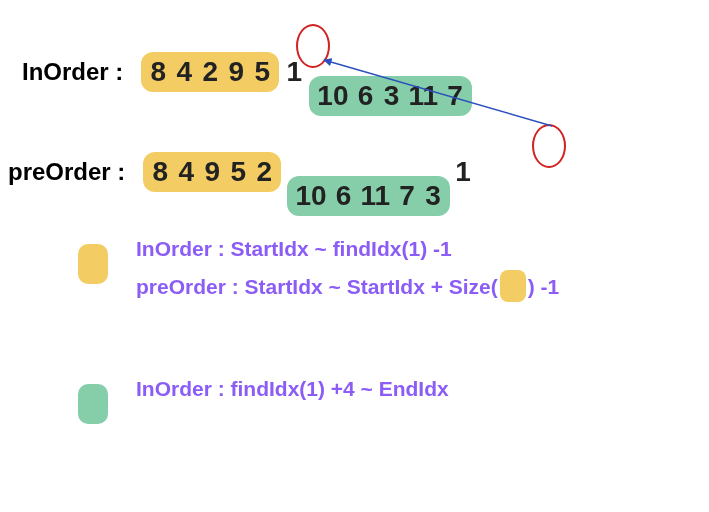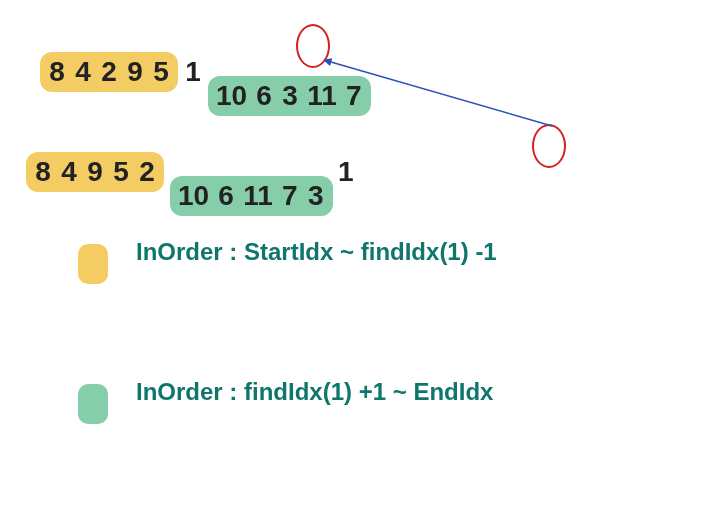--- a/index.html
+++ b/index.html
@@ -66,36 +66,37 @@
   }
   .swatch-inline {
     display: inline-block;
     width: 26px;
     height: 32px;
     border-radius: 8px;
     vertical-align: -8px;
     margin: 0 2px;
   }
   .legend-text {
-    font-size: 24px;
+    font-size: 21px;
     font-weight: 700;
-    color: #0f766e;
+    color: #8b5cf6;
     line-height: 1.8;
   }
   svg.arrow {
     position: absolute;
     top: 0; left: 0;
     width: 709px; height: 512px;
     pointer-events: none;
   }
 </style>
 </head>
 <body>
 
 <div class="row" style="top:28px; left:22px;">
+  <span class="label">InOrder :</span>
   <div class="seq">
     <div class="group yellow">
       <span class="num">8</span>
       <span class="num">4</span>
       <span class="num">2</span>
       <span class="num">9</span>
       <span class="num">5</span>
     </div>
     <span class="num" style="margin:0 6px;">1</span>
     <div class="group green">
@@ -103,20 +104,21 @@
       <span class="num">6</span>
       <span class="num">3</span>
       <span class="num">11</span>
       <span class="num">7</span>
     </div>
   </div>
 </div>
 <div class="circle" style="top:24px; left:296px;"></div>
 
 <div class="row" style="top:128px; left:8px;">
+  <span class="label">preOrder :</span>
   <div class="seq">
     <div class="group yellow">
       <span class="num">8</span>
       <span class="num">4</span>
       <span class="num">9</span>
       <span class="num">5</span>
       <span class="num">2</span>
     </div>
     <div class="group green" style="margin-left:6px;">
       <span class="num">10</span>
@@ -136,21 +138,24 @@
       <path d="M0,0 L10,5 L0,10 z" fill="#2a4fbf"></path>
     </marker>
   </defs>
   <line x1="552" y1="126" x2="324" y2="60" stroke="#2a4fbf" stroke-width="1.4" marker-end="url(#ah)"></line>
 </svg>
 
 <div class="legend-row" style="top:230px; left:78px;">
   <div class="swatch yellow"></div>
   <div class="legend-text">
     <div>InOrder : StartIdx ~ findIdx(1) -1</div>
+    <div>
+      <span>preOrder : StartIdx ~ StartIdx + Size(</span><span class="swatch-inline yellow"></span><span>) -1</span>
+    </div>
   </div>
 </div>
 
 <div class="legend-row" style="top:370px; left:78px;">
   <div class="swatch green"></div>
   <div class="legend-text">
-    <div>InOrder : findIdx(1) +1 ~ EndIdx</div>
+    <div>InOrder : findIdx(1) +4 ~ EndIdx</div>
   </div>
 </div>
 
 </body></html>

